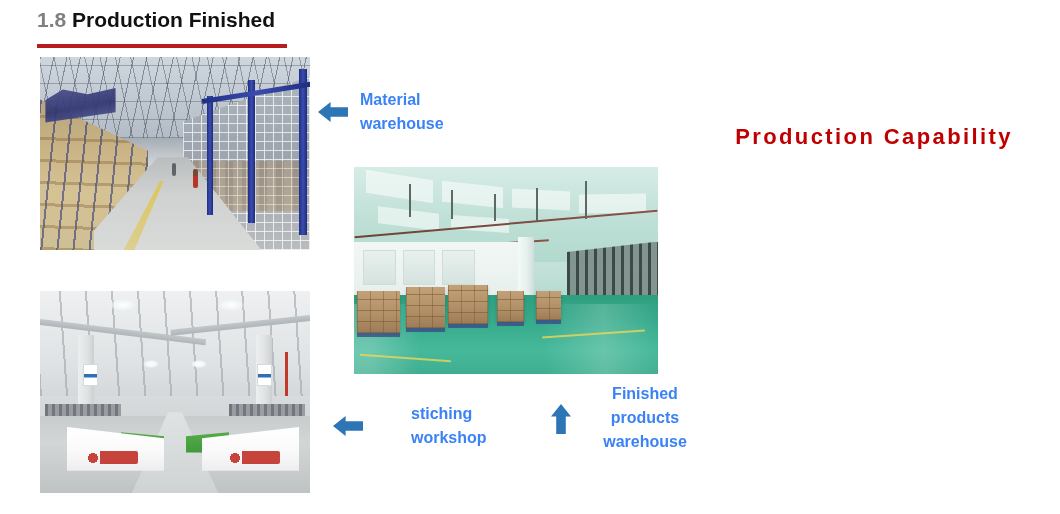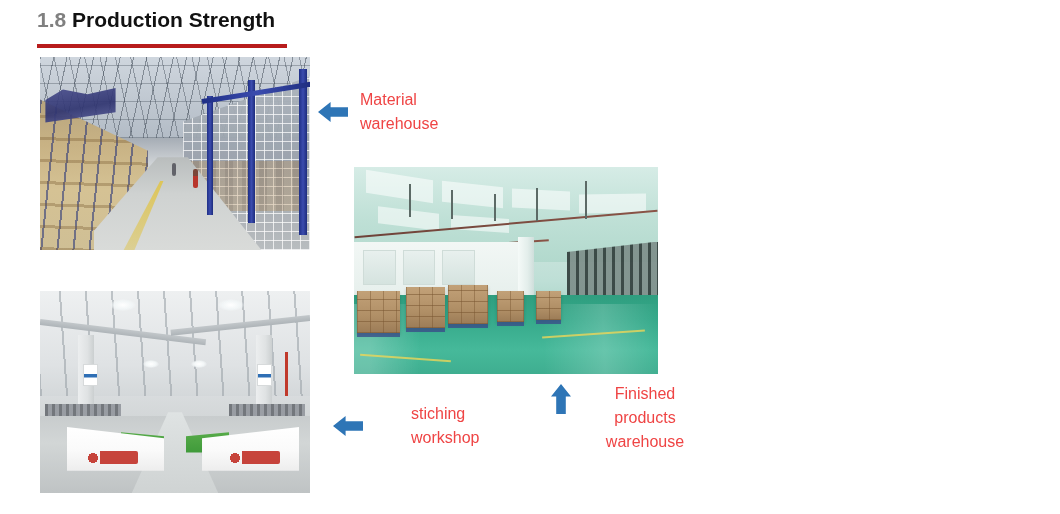--- a/index.html
+++ b/index.html
@@ -286,43 +286,43 @@
   }
 
   
   .callout {
     position: absolute;
     display: flex;
     align-items: center;
     gap: 12px;
   }
   .callout-label {
-    color: #ef4444;
+    color: #3b82f6;
     font-size: 16px;
-    font-weight: normal;
+    font-weight: bold;
     line-height: 24px;
   }
   #callout-material {
     left: 318px;
     top: 88px;
     width: 200px;
   }
   #callout-material .callout-label { width: 120px; }
   #callout-stitching {
     left: 333px;
     top: 402px;
     width: 180px;
     gap: 48px;
   }
   #callout-stitching .callout-label { width: 110px; }
   #callout-finished {
     left: 551px;
     top: 382px;
     width: 200px;
-    align-items: flex-start;
+    align-items: center;
   }
   #callout-finished .callout-label {
     width: 112px;
     text-align: center;
     margin-left: 6px;
   }
 
   .arrow-left-icon {
     width: 30px; height: 20px; flex: 0 0 30px;
     background: #2e75b6;
@@ -357,21 +357,21 @@
     line-height: 31px;
     text-align: left;
   }
 </style>
 </head>
 <body>
 
 <div id="slide-header">
   <div id="page-title">
     <span class="num">1.8</span>
-    <span class="txt">Production Strength</span>
+    <span class="txt">Production Finished</span>
   </div>
   <div id="title-underline"></div>
 </div>
 
 <div class="photo" id="photo-material-warehouse">
   <div class="scene mw-bg">
     <div class="mw-ceiling"></div>
     <div class="mw-mesh-right"></div>
     <div class="mw-boxes-right"></div>
     <div class="mw-rack-left"></div>
@@ -457,13 +457,14 @@
   <div class="arrow-left-icon"></div>
   <div class="callout-label">stiching workshop</div>
 </div>
 
 <div class="callout" id="callout-finished">
   <div class="arrow-up-icon"></div>
   <div class="callout-label">Finished products warehouse</div>
 </div>
 
 <div id="capability-panel">
+  <div id="capability-heading">Production Capability</div>
 </div>
 
 </body></html>

